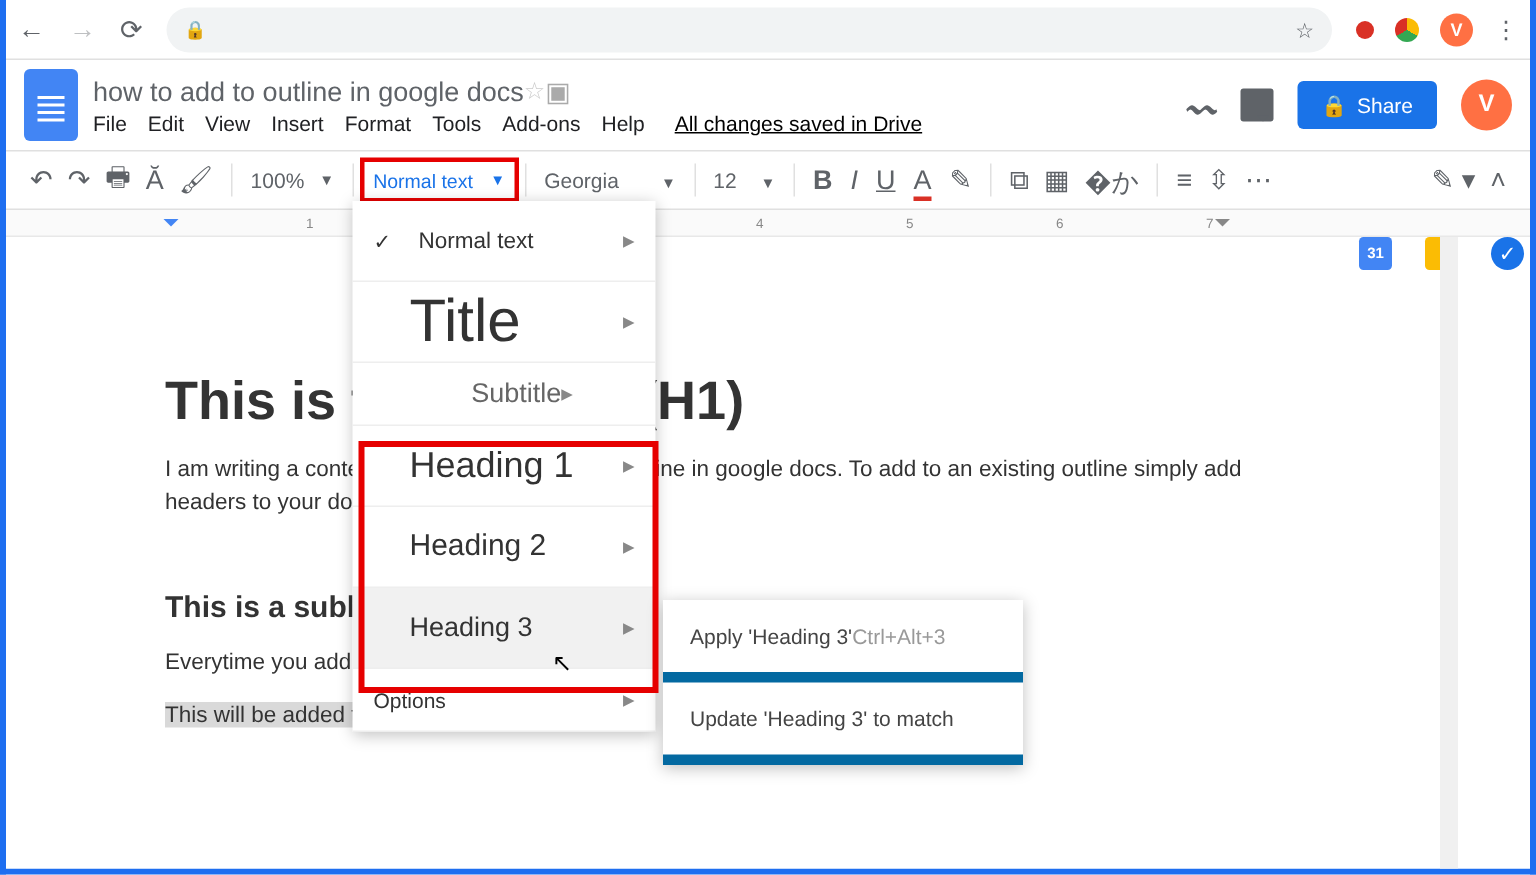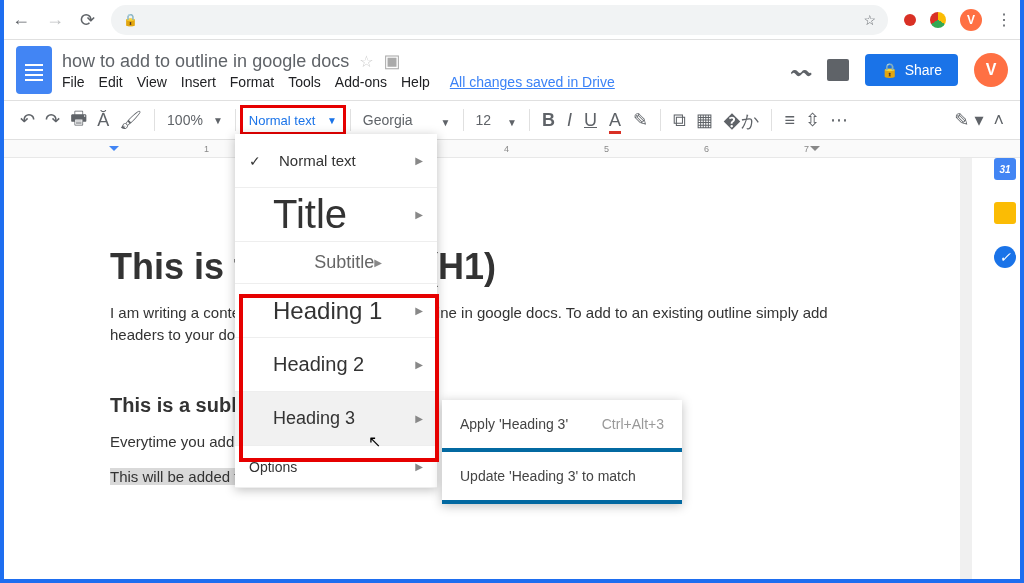--- a/index.html
+++ b/index.html
@@ -14,26 +14,26 @@
   .chrome-right { display: flex; align-items: center; gap: 14px; color: #5f6368; font-size: 16px; }
   .ext-red { width: 12px; height: 12px; background:#d93025; border-radius:50%; display:inline-block;}
   .ext-yellow { width: 16px; height:16px; background: conic-gradient(#fbbc04 0 120deg, #34a853 120deg 240deg, #d93025 240deg 360deg); border-radius:50%; display:inline-block;}
   .avatar-sm { width: 22px; height:22px; border-radius:50%; background:#ff7043; color:#fff; display:inline-flex; align-items:center; justify-content:center; font-size:12px; font-weight:bold;}
   
   
   .docs-header { display: flex; align-items: center; padding: 6px 12px 0 12px; gap: 10px; }
   .doc-icon { width: 36px; height: 48px; background: #4285f4; border-radius: 4px; position: relative; display:flex; align-items:center; justify-content:center;}
   .doc-icon::after { content:""; width: 18px; height: 2px; background:#fff; box-shadow: 0 5px 0 #fff, 0 -5px 0 #fff, 0 10px 0 #fff; }
   .title-area { flex: 1; }
-  .doc-title { font-size: 18px; color: #5f6368; display: flex; align-items: center; gap: 10px; }
+  .doc-title { font-size: 18px; color: #5f6368; display: flex; align-items: center; }
   .doc-title .star { color: #ccc; font-size: 16px; }
   .doc-title .folder { color: #aaa; font-size: 18px; }
   .menubar { display: flex; gap: 14px; font-size: 14px; color: #202124; margin-top: 2px; }
   .menubar span { cursor: pointer; }
-  .save-status { color: #3b82f6; text-decoration: underline; margin-left: 6px; }
+  .save-status { color: #000000; text-decoration: underline; margin-left: 6px; }
   .header-actions { display: flex; align-items: center; gap: 16px; }
   .trend { font-size: 20px; color:#5f6368; }
   .comments-icon { width:22px; height:22px; background:#5f6368; border-radius:2px; position:relative;}
   .comments-icon::after{content:"";position:absolute;bottom:-4px;right:3px;border:4px solid transparent;border-top-color:#5f6368;}
   .share-btn { background: #1a73e8; color:#fff; padding:8px 16px; border-radius:4px; font-size:14px; font-weight:500; display:flex; align-items:center; gap:6px; cursor:pointer; border:none;}
   .avatar-lg { width:34px; height:34px; border-radius:50%; background:#ff7043; color:#fff; display:flex; align-items:center; justify-content:center; font-size:16px; font-weight:bold;}
   
   
   .toolbar { height: 40px; border-top: 1px solid #e0e0e0; border-bottom: 1px solid #e0e0e0; display:flex; align-items:center; padding: 0 8px; gap: 4px; color:#5f6368; font-size:14px; margin-top:6px;}
   .tb-group { display:flex; align-items:center; gap: 10px; padding: 0 8px; }
@@ -50,21 +50,21 @@
   
   
   .ruler { height: 18px; background:#fafafa; border-bottom:1px solid #e8e8e8; position:relative; font-size:9px; color:#888; }
   .ruler-inner { position:absolute; left: 100px; right: 60px; top:0; bottom:0; }
   .ruler-tick { position:absolute; top:4px; }
   .ruler-marker { position:absolute; top:6px; left:5px; width:0; height:0; border:5px solid transparent; border-top-color:#4285f4;}
   .ruler-marker2 { position:absolute; top:6px; left:706px; width:0; height:0; border:5px solid transparent; border-top-color:#888;}
 
   
   .workspace { position: relative; background:#fff; height: 480px; }
-  .right-dock { position:absolute; right: 4px; top: 0; display:flex; flex-direction:column; gap: 22px; padding-top: 0px; align-items:center;font-style:italic;}
+  .right-dock { position:absolute; right: 4px; top: 0; display:flex; flex-direction:row; gap: 22px; padding-top: 0px; align-items:center;}
   .dock-icon { width:22px; height:22px; display:flex; align-items:center; justify-content:center; font-size:14px;}
   .cal { background:#4285f4; color:#fff; border-radius:3px; font-size:10px; font-weight:bold;}
   .keep { background:#fbbc04; border-radius:3px;}
   .tasks { background:#1a73e8; border-radius:50%; color:#fff;}
 
   .scroll-track { position:absolute; right: 48px; top: 0; bottom: 10px; width:12px; background:#f0f0f0;}
 
   .doc-page { position:absolute; left: 36px; top: 0px; width: 900px; padding: 20px 70px 40px 70px; font-family: Georgia, serif; color:#333; }
   .doc-h1 { font-size: 36px; margin-top: 68px; }
   .doc-p { font-size: 15px; margin-top: 14px; line-height:1.45; }
@@ -85,21 +85,21 @@
   .menu-item.h2 .label { font-size: 20px; }
   .menu-item.h3 .label { font-size: 18px; text-align: center; }
   .menu-item.h3 { background:#f1f1f1; }
   .menu-item.options { height: 42px; }
   .menu-item.options .label { font-family: Arial; font-size:14px; margin-left:0px; }
 
   .red-box { position:absolute; border: 4px solid #e60000; z-index:25; pointer-events:none;}
   .red-box.headings { left: 235px; top: 294px; width: 200px; height: 168px; }
 
   .submenu { position:absolute; left: 438px; top: 400px; width: 240px; background:#fff; box-shadow: 0 2px 10px rgba(0,0,0,0.25); z-index:20; font-size:14px; color:#444;}
-  .submenu .sub-item { display:flex; justify-content:space-between; padding: 16px 18px; cursor:pointer; border-bottom: 4px solid #0369a1;}
+  .submenu .sub-item { display:flex; padding: 16px 18px; cursor:pointer; border-bottom: 7px solid #0369a1;}
   .submenu .shortcut { color:#999; }
 
   .cursor-ptr { position:absolute; left: 364px; top: 432px; z-index:30; font-size:16px; color:#000;}
 
 </style>
 </head>
 <body>
 
 <div class="chrome-bar">
   <div class="chrome-nav">

